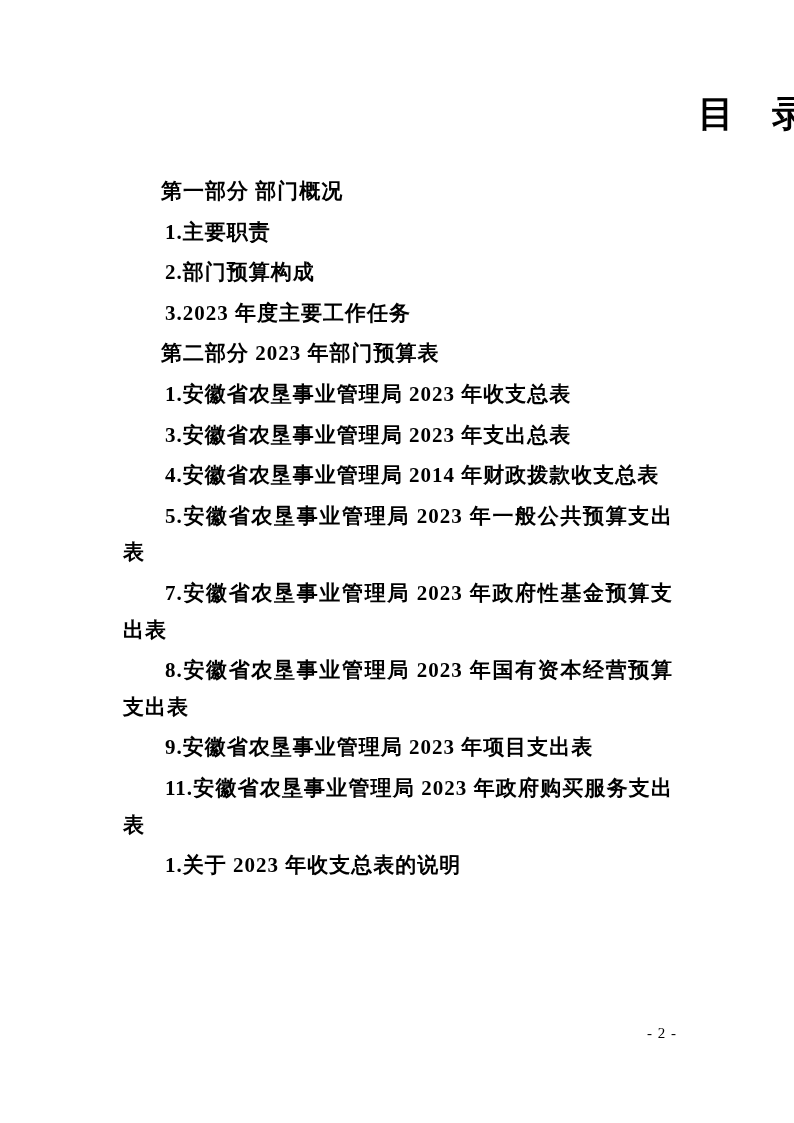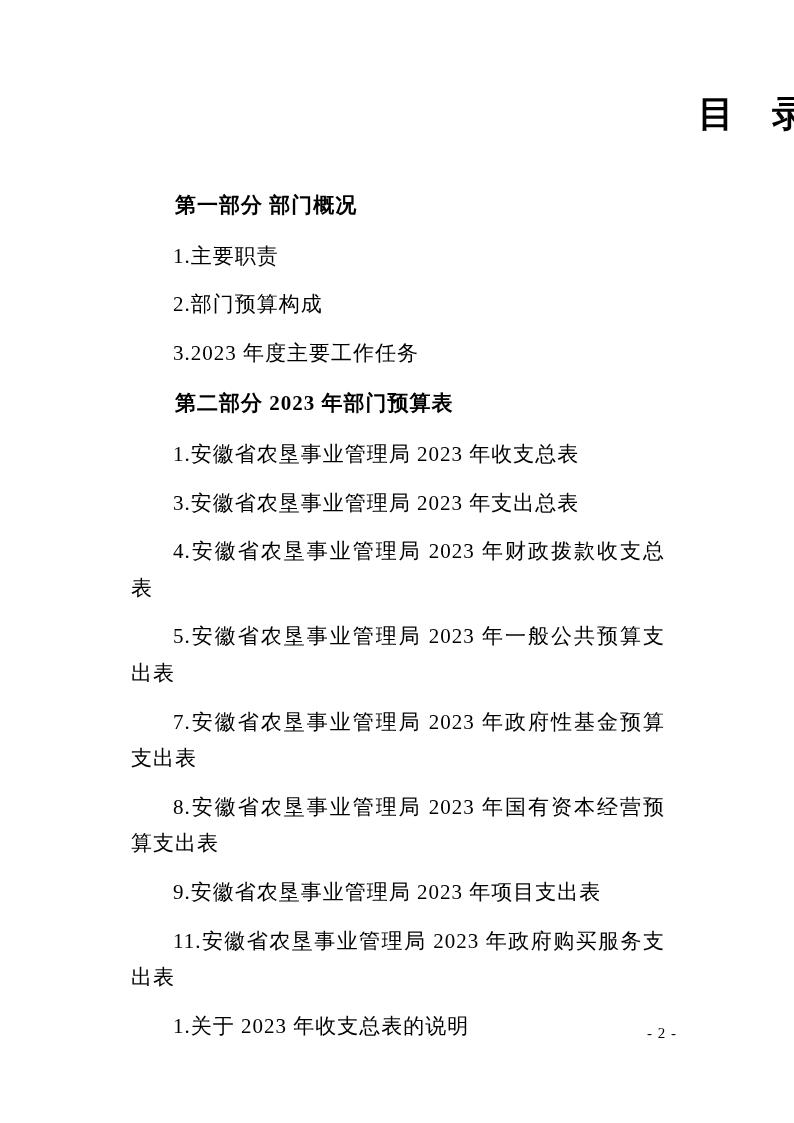--- a/index.html
+++ b/index.html
@@ -31,28 +31,29 @@
     position: absolute;
     top: 173px;
     left: 119px;
     width: 558px;
     font-size: 21px;
     line-height: 36.6px;
     text-align: justify;
     letter-spacing: 1px;
   }
   .section-header {
-    margin: 14px;
+    margin: 0;
     font-size: 21px;
     font-weight: bold;
     text-indent: 2em;
   }
   .toc-item {
-    margin: 12px;
+    margin: 4px;
     text-indent: 2em;
+    font-weight: bold;
   }
   .page-footer {
     position: absolute;
     top: 1025px;
     left: 119px;
     width: 558px;
     text-align: right;
     font-size: 15px;
     letter-spacing: 1px;
   }
@@ -78,21 +79,21 @@
       </section>
 
       <section>
         <h2 class="section-header">第二部分 2023 年部门预算表</h2>
         <div class="section-items">
       <p class="toc-item">1.安徽省农垦事业管理局 2023 年收支总表</p>
 
 
       <p class="toc-item">3.安徽省农垦事业管理局 2023 年支出总表</p>
 
-      <p class="toc-item">4.安徽省农垦事业管理局 2023 年财政拨款收支总表</p>
+      <p class="toc-item">4.安徽省农垦事业管理局 2014 年财政拨款收支总表</p>
 
       <p class="toc-item">5.安徽省农垦事业管理局 2023 年一般公共预算支出表</p>
 
 
       <p class="toc-item">7.安徽省农垦事业管理局 2023 年政府性基金预算支出表</p>
 
       <p class="toc-item">8.安徽省农垦事业管理局 2023 年国有资本经营预算支出表</p>
 
       <p class="toc-item">9.安徽省农垦事业管理局 2023 年项目支出表</p>
 

